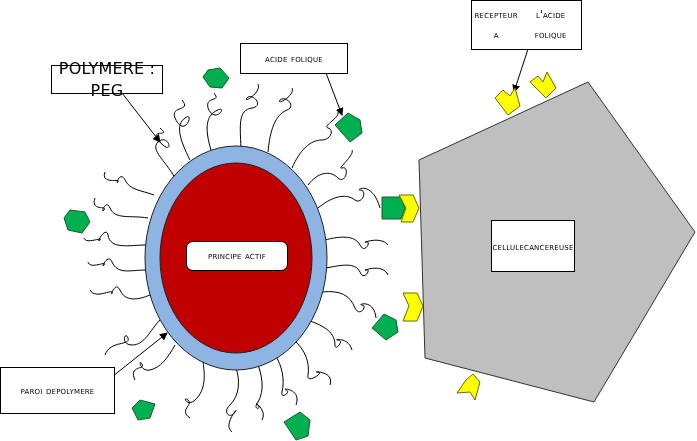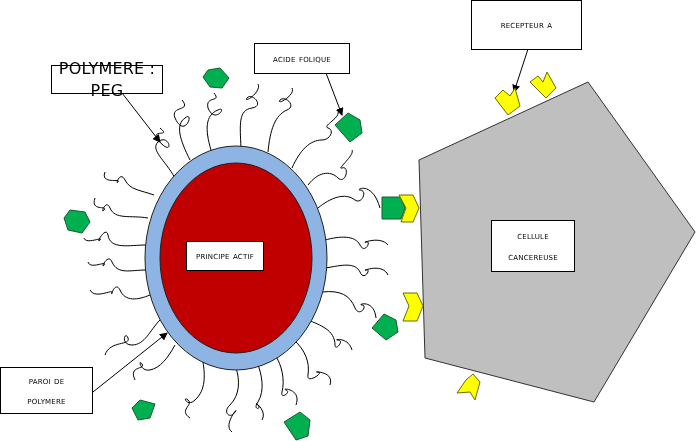--- a/index.html
+++ b/index.html
@@ -1,19 +1,19 @@
 <!DOCTYPE html>
 <html><head>
 <meta charset="utf-8">
 <style>
   html, body { margin:0; padding:0; background:#ffffff; }
   body { width:697px; height:441px; position:relative; overflow:hidden; font-family:"Liberation Sans", sans-serif; }
   svg { position:absolute; left:0; top:0; }
   .label { position:absolute; background:#fff; border:1px solid #000; box-sizing:border-box;
-           display:flex; flex-direction:column; align-items:center; justify-content:center;
+           display:flex; flex-direction:row; align-items:center; justify-content:center;
            font-family:"DejaVu Sans", sans-serif; font-size:10px; color:#000; text-align:center;
            line-height:22px; letter-spacing:0.2px; font-variant:small-caps; text-transform:lowercase; }
   .label span { display:block; }
 </style>
 </head>
 <body>
 
 <svg width="697" height="441" viewBox="0 0 697 441">
   <defs>
     <marker id="arrow" markerWidth="8" markerHeight="8" refX="7" refY="4" orient="auto">
@@ -73,29 +73,30 @@
     <polygon class="rec" points="403,293 417,293 423,306 417,321 403,321 409,306" fill="#ffff00"></polygon>
     <polygon class="rec" points="495,98 503,90 510,96 515,88 520,106 508,115" fill="#ffff00"></polygon>
     <polygon class="rec" points="530,82 538,76 543,82 547,72 556,88 546,98" fill="#ffff00"></polygon>
     <polygon class="rec" points="457,393 466,380 473,374 480,382 475,400 470,392" fill="#ffff00"></polygon>
   </g>
 </svg>
 
 <div class="label" style="left:51px;top:65px;width:112px;height:29px;">
   <span style="font-variant:normal;text-transform:none;font-size:16px;">POLYMERE : PEG</span>
 </div>
-<div class="label" style="left:254px;top:43px;width:96px;height:31px;">
+<div class="label" style="left:240px;top:43px;width:108px;height:31px;">
   <span>Acide folique</span>
 </div>
 <div class="label" style="left:471px;top:0px;width:111px;height:50px;line-height:20px;">
   <span>Recepteur a</span>
+  <span>l'acide folique</span>
 </div>
-<div class="label" style="left:186px;top:241px;width:78px;height:30px;">
+<div class="label" style="left:186px;top:241px;width:102px;height:30px;border-radius:7px;">
   <span>Principe actif</span>
 </div>
 <div class="label" style="left:491px;top:220px;width:84px;height:52px;line-height:21px;">
   <span>Cellule</span>
   <span>cancereuse</span>
 </div>
-<div class="label" style="left:0px;top:367px;width:93px;height:47px;line-height:20px;">
+<div class="label" style="left:0px;top:367px;width:115px;height:47px;line-height:20px;">
   <span>Paroi de</span>
   <span>polymere</span>
 </div>
 
 </body></html>

